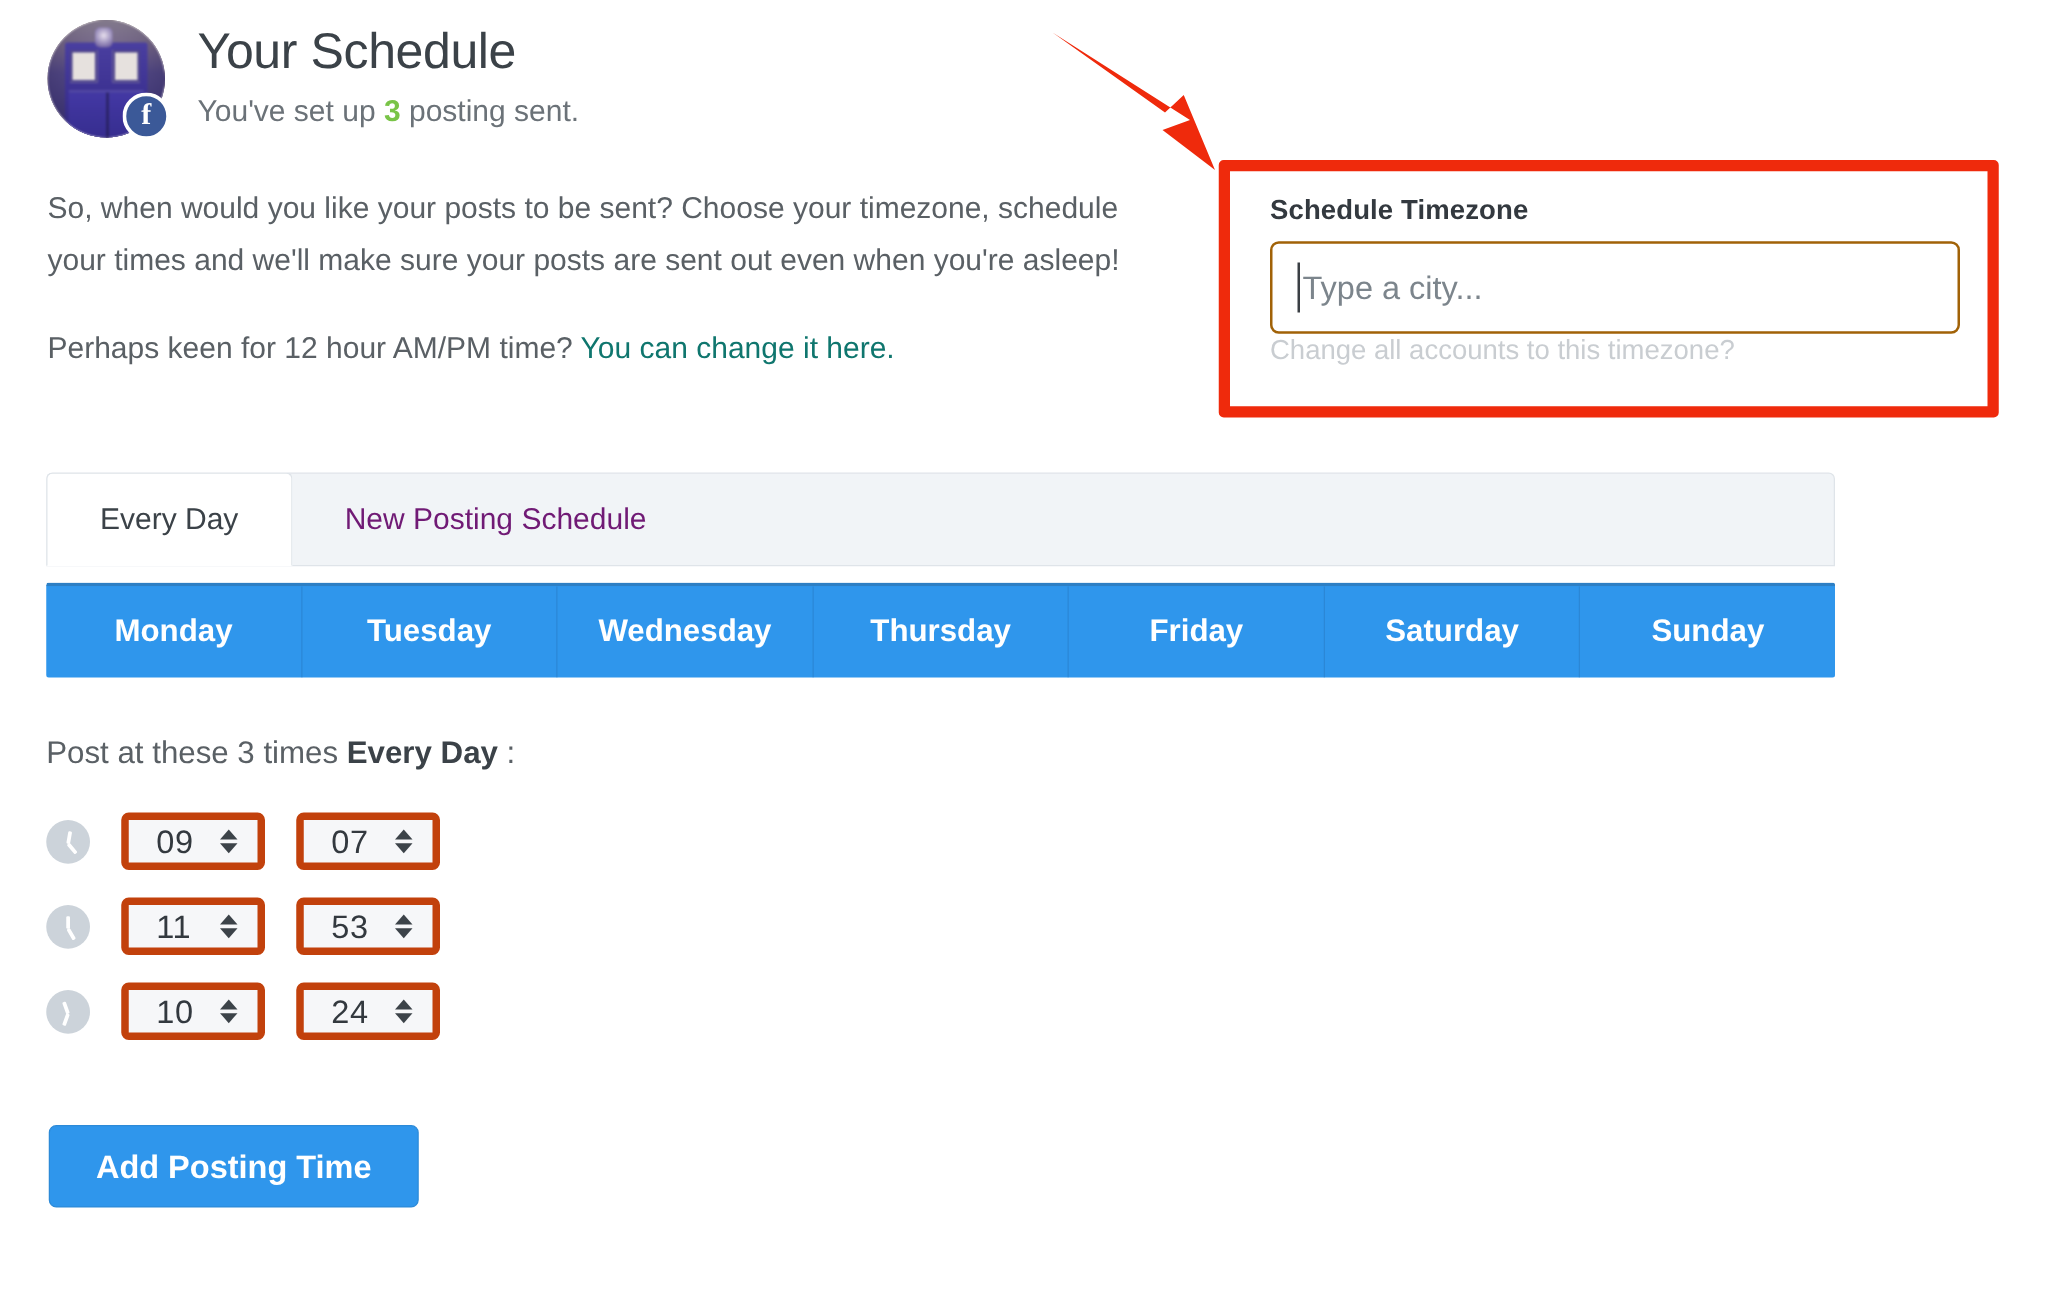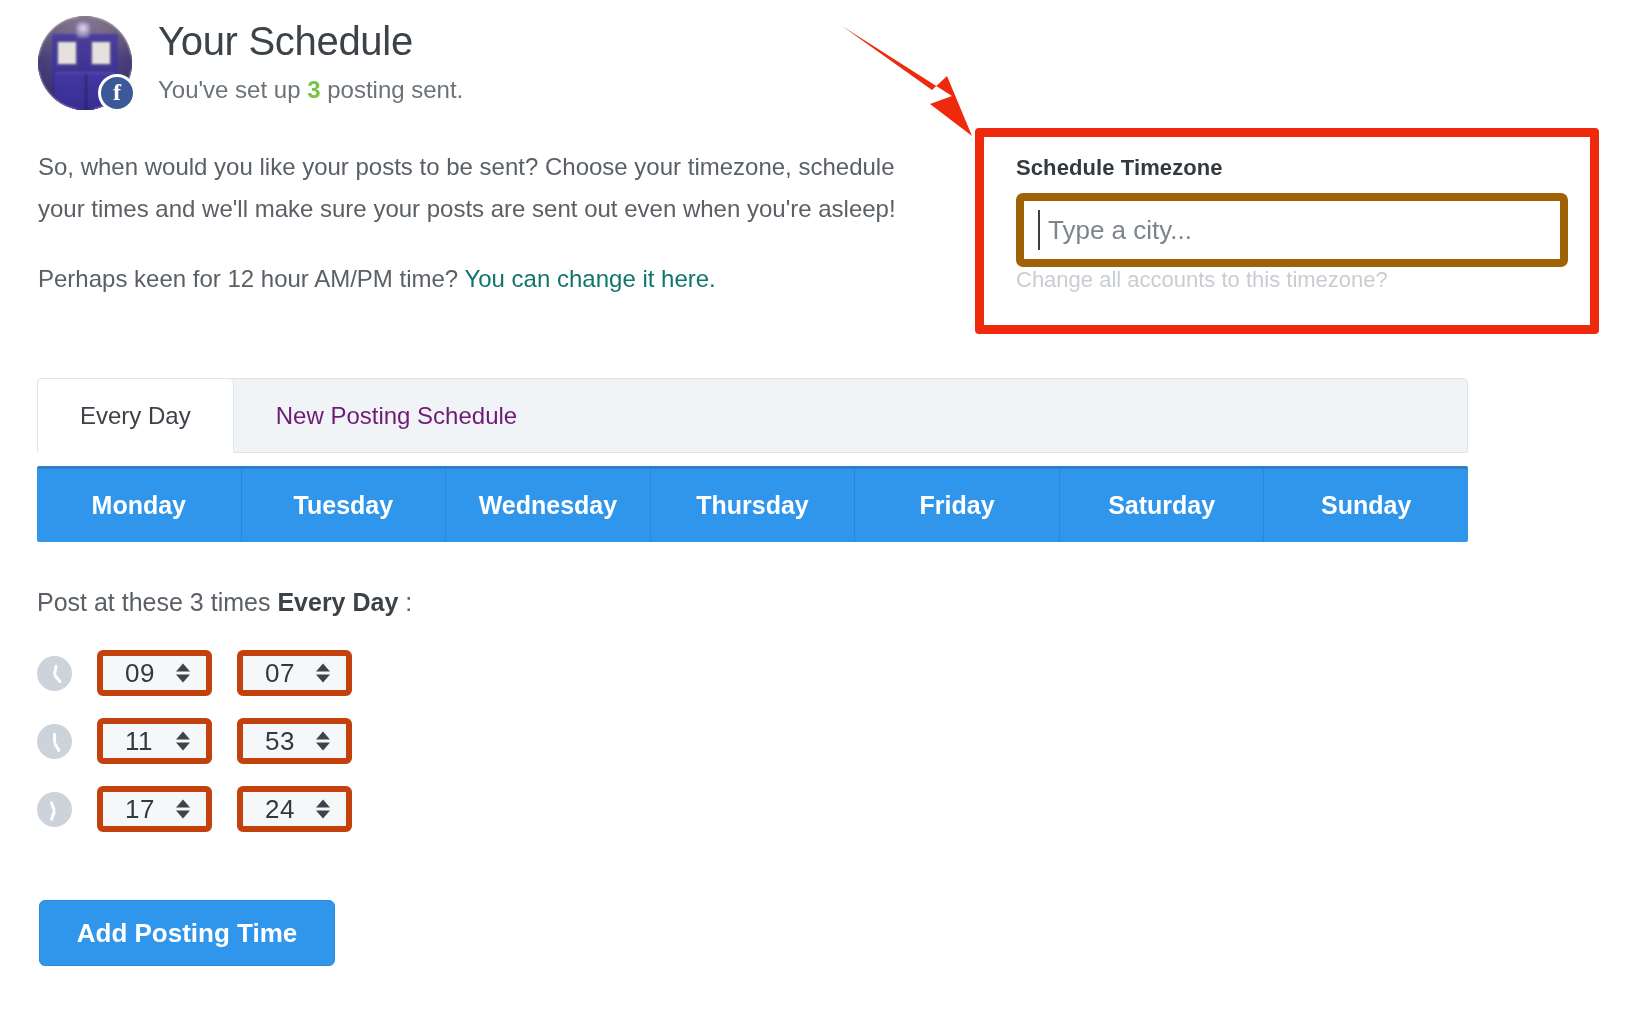--- a/index.html
+++ b/index.html
@@ -86,21 +86,21 @@
     position: absolute; left: 975px; top: 128px;
     width: 624px; height: 206px;
     border: 9px solid #ef2a0c; border-radius: 4px;
     background: #ffffff;
   }
   .tz-inner { padding: 18px 22px 0 32px; }
   .tz-label { font-size: 22px; font-weight: 700; color: #33393f; letter-spacing: 0.1px; }
   .tz-input-wrap { margin-top: 12px; position: relative; }
   .tz-input {
     width: 100%; height: 74px;
-    border: 8px solid #a16207; border-radius: 7px;
+    border: 2px solid #a16207; border-radius: 7px;
     background: #fff; outline: none;
     font-family: "Liberation Sans", sans-serif;
     font-size: 26px; color: #4a5055;
     padding: 0 18px 0 24px;
   }
   .tz-input::placeholder { color: #7c858c; opacity: 1; }
   .tz-caret {
     position: absolute; left: 22px; top: 17px; width: 2px; height: 40px;
     background: #3a3f44;
   }
@@ -319,21 +319,21 @@
           </span>
       </div>
     </div>
 
     <div class="time-row">
       <div class="clock-icon">
         <div class="hand-h" style="transform:rotate(200deg)"></div>
         <div class="hand-m" style="transform:rotate(-20deg)"></div>
       </div>
       <div class="spin">
-        <span class="val">17</span>
+        <span class="val">10</span>
         <span class="arrows">
             <i class="up"></i>
             <i class="dn"></i>
           </span>
       </div>
       <div class="spin">
         <span class="val">24</span>
         <span class="arrows">
             <i class="up"></i>
             <i class="dn"></i>

